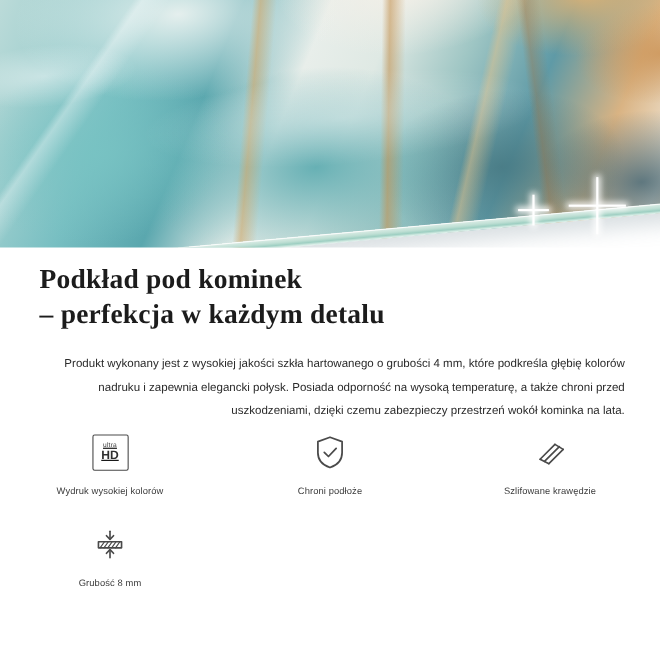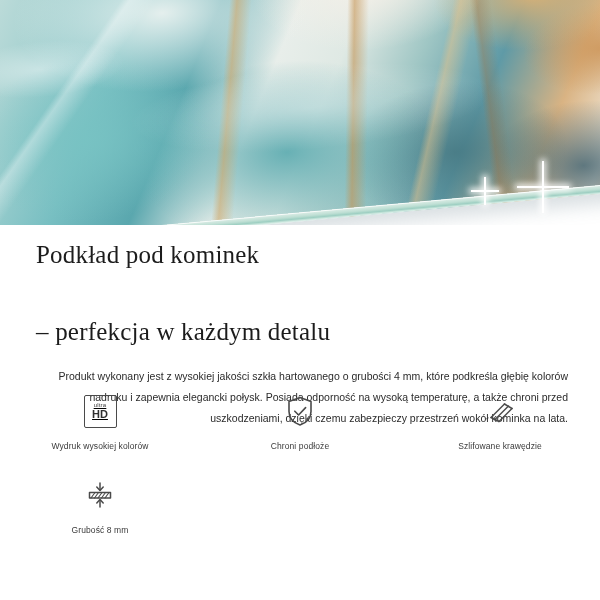--- a/index.html
+++ b/index.html
@@ -139,27 +139,26 @@
     top: 225px;
     width: 600px;
   }
 
   .headline {
     margin: 0;
     padding: 14px 36px 0 36px;
     font-family: "Liberation Serif", serif;
     font-size: 25px;
     line-height: 32px;
-    font-weight: 400;
+    font-weight: 700;
     color: #1c1c1c;
     letter-spacing: 0.2px;
   }
   .headline .line2 {
     display: block;
-    margin-top: 45px;
   }
 
   .paragraph {
     margin: 0;
     padding: 18px 32px 0 36px;
     font-family: "Liberation Sans", sans-serif;
     font-size: 10.5px;
     line-height: 21px;
     color: #2b2b2b;
     text-align: right;

